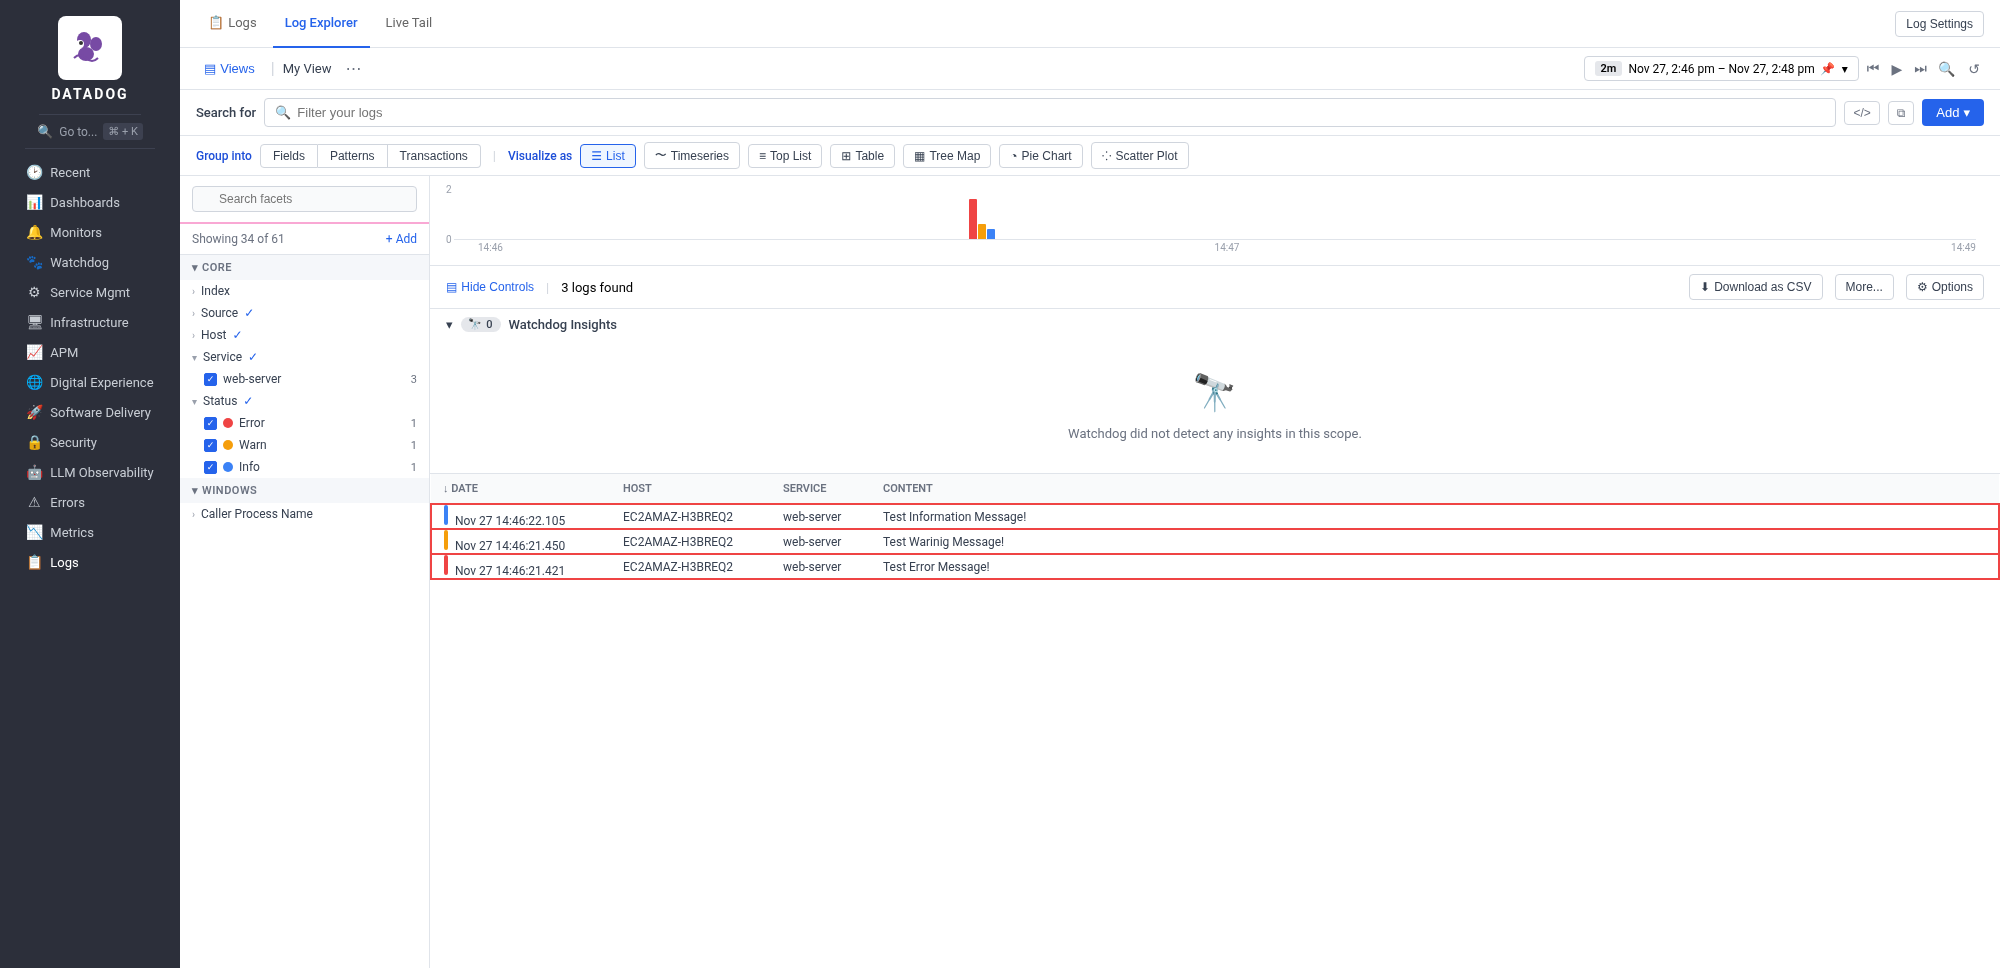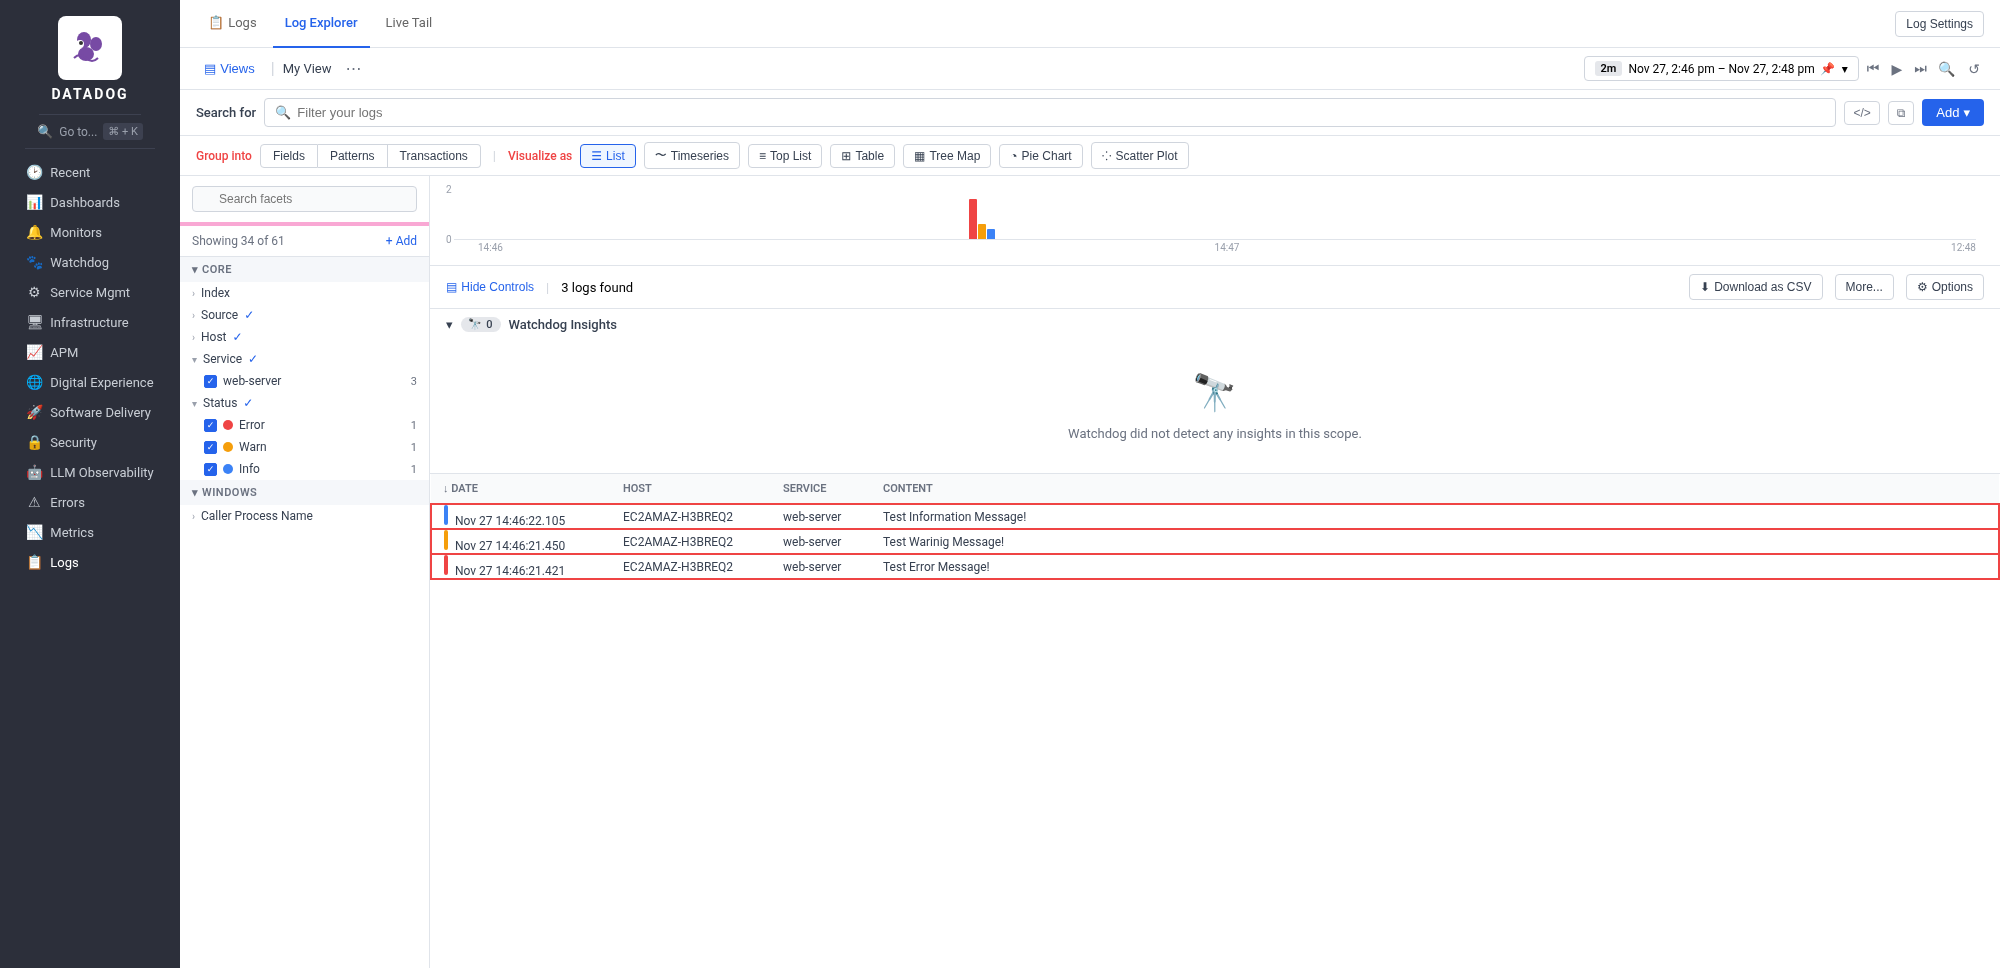--- a/index.html
+++ b/index.html
@@ -118,21 +118,21 @@
       width: 250px;
       min-width: 250px;
       background: #fff;
       border-right: 1px solid #e0e4ea;
       display: flex;
       flex-direction: column;
       overflow-y: auto;
     }
     .facets-search {
       padding: 10px 12px;
-      border-bottom: 4px solid #f9a8d4;
+      border-bottom: 2px solid #f9a8d4;
     }
     .facets-search-input {
       width: 100%;
       border: 1px solid #d0d5dd;
       border-radius: 4px;
       padding: 5px 8px 5px 26px;
       font-size: 12px;
       background: #f9fafb;
       outline: none;
       position: relative;
@@ -295,21 +295,21 @@
       display: flex;
       align-items: center;
       padding: 6px 16px;
       gap: 8px;
       background: #fff;
       border-bottom: 1px solid #e0e4ea;
       flex-wrap: wrap;
     }
     .group-label, .visualize-label {
       font-size: 12px;
-      color: #ef4444;
+      color: #1d4ed8;
       font-weight: 500;
     }
     .btn-group {
       display: flex;
       gap: 0;
     }
     .btn-tab {
       padding: 4px 12px;
       font-size: 12px;
       border: 1px solid #d0d5dd;
@@ -852,21 +852,21 @@
             <div class="bar blue" style="height:10px;"></div>
           </div>
           <div style="flex:2;"></div>
         </div>
         <div class="chart-baseline"></div>
         <div class="chart-x-labels" style="margin-left:24px;">
           <span>14:46</span>
           <span></span>
           <span>14:47</span>
           <span></span>
-          <span>12:48</span>
+          <span>14:49</span>
         </div>
       </div>
 
       <div class="log-controls">
         <button class="hide-controls-btn">
           <span>▤</span>
           <span>Hide Controls</span>
         </button>
         <span style="color:#d0d5dd;">|</span>
         <span>3 logs found</span>

